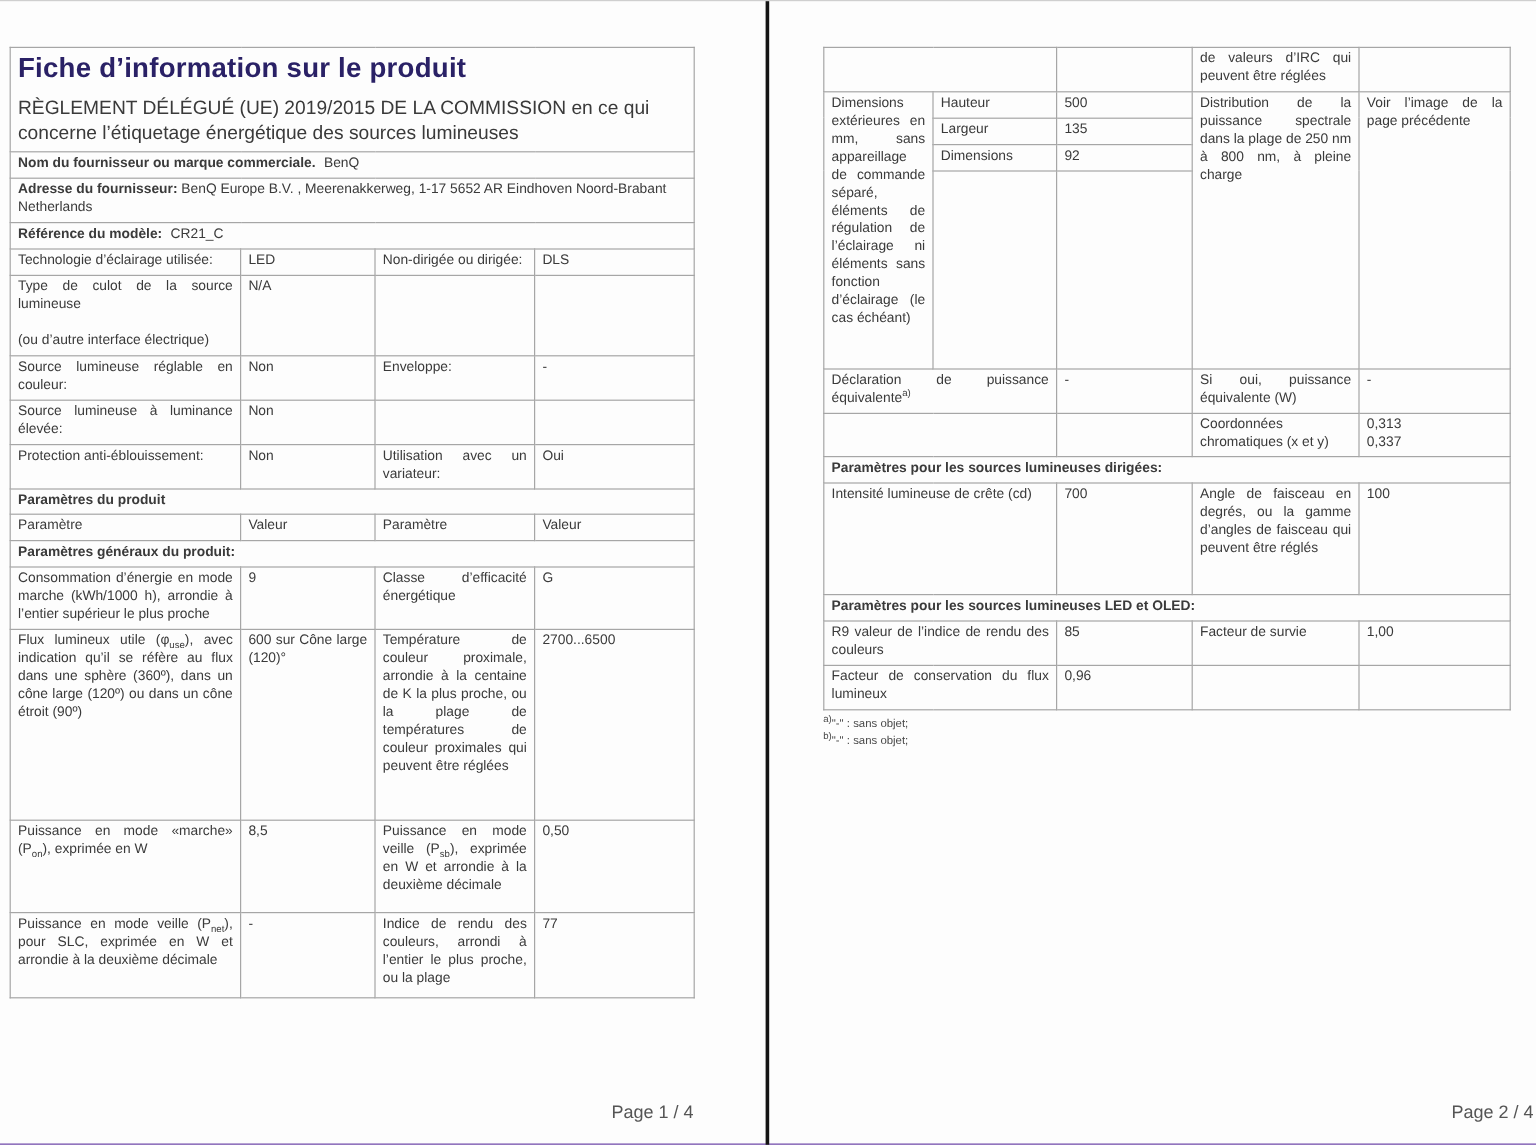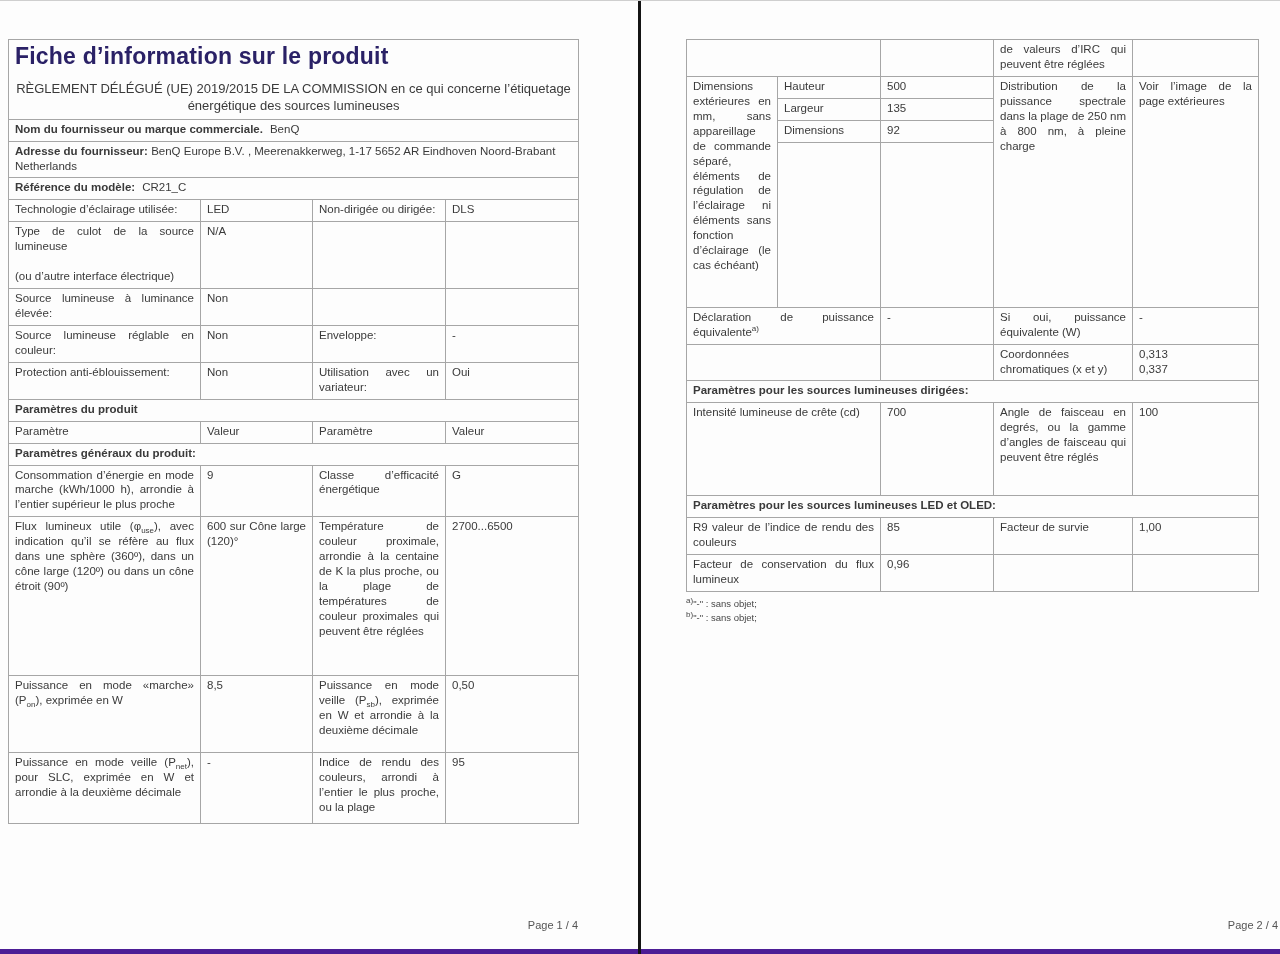--- a/index.html
+++ b/index.html
@@ -1,51 +1,51 @@
 <!DOCTYPE html>
 <html lang="fr"><head>
 <meta charset="utf-8">
 <style>
   html,body{margin:0;padding:0;}
   body{
     width:1280px;height:954px;position:relative;overflow:hidden;
     background:#fdfdfd;color:#3a3a3a;
     font-family:"Liberation Sans","DejaVu Sans",sans-serif;
   }
-  .sheet{position:absolute;inset:0;border-top:1px solid #cfcfcf;border-bottom:5px solid #4c1d95;background:#fdfdfd;}
+  .sheet{position:absolute;inset:0;border-top:1px solid #cfcfcf;border-bottom:1px solid #4c1d95;background:#fdfdfd;}
   .divider{position:absolute;left:638px;top:0;width:3px;height:954px;background:#141414;}
   .page{position:absolute;top:38px;}
   .page--1{left:8px;width:570px;}
   .page--2{left:686px;width:572px;}
 
   table.tbl{border-collapse:collapse;table-layout:fixed;width:100%;
     font-size:11.5px;line-height:1.3;color:#3a3a3a;}
   table.tbl td{border:1px solid #a6a6a6;padding:2px 6px 4px;vertical-align:top;text-align:justify;overflow:hidden;word-wrap:break-word;}
   td.val{text-align:center;}
   td.center-bold{text-align:center;font-weight:bold;}
   td.bold{font-weight:bold;}
   .label{font-weight:bold;}
   .gap{margin-left:7px;}
   .pre{white-space:pre-line;}
 
   td.title-cell{padding:8px 12px 12px;}
   .doc-title{margin:0 0 9px 0;font-size:23px;font-weight:bold;color:#2a2166;letter-spacing:.2px;text-align:left;}
-  .subtitle{font-size:13px;text-align:center;}
+  .subtitle{font-size:16px;text-align:left;}
 
   sub{font-size:8px;line-height:0;}
   sup{font-size:8px;line-height:0;}
 
   td.h-flux{height:152px;}
   td.h-pon{height:70px;}
   td.h-pnet{height:64px;}
   td.h-dimfill{height:158px;}
   td.h-directed{height:86px;}
 
   .footnotes{margin-top:5px;font-size:9.5px;color:#474747;line-height:1.45;text-align:left;}
-  .pagenum{position:absolute;top:918px;font-size:11px;color:#555;text-align:right;}
+  .pagenum{position:absolute;top:918px;font-size:15px;color:#555;text-align:right;}
   .pagenum--1{left:8px;width:570px;}
   .pagenum--2{left:706px;width:572px;}
 </style>
 </head>
 <body>
 
 <div class="sheet">
   <div class="divider"></div>
 
   <div class="page page--1">
@@ -93,30 +93,30 @@
       </tr>
       <tr>
         <td class="pre">Type de culot de la source lumineuse
 
 (ou d’autre interface électrique)</td>
         <td class="val">N/A</td>
         <td></td>
         <td class="val"></td>
       </tr>
       <tr>
-        <td class="pre">Source lumineuse à luminance élevée:</td>
-        <td class="val">Non</td>
-        <td></td>
-        <td class="val"></td>
-      </tr>
-      <tr>
         <td class="pre">Source lumineuse réglable en couleur:</td>
         <td class="val">Non</td>
         <td>Enveloppe:</td>
         <td class="val">-</td>
+      </tr>
+      <tr>
+        <td class="pre">Source lumineuse à luminance élevée:</td>
+        <td class="val">Non</td>
+        <td></td>
+        <td class="val"></td>
       </tr>
       <tr>
         <td class="pre">Protection anti-éblouissement:</td>
         <td class="val">Non</td>
         <td>Utilisation avec un variateur:</td>
         <td class="val">Oui</td>
       </tr>
 
       <tr>
         <td colspan="4" class="center-bold">Paramètres du produit</td>
@@ -159,21 +159,21 @@
         </td>
         <td class="val">0,50</td>
       </tr>
 
       <tr>
         <td class="h-pnet">
           <span>Puissance en mode veille (P</span><sub>net</sub><span>), pour SLC, exprimée en W et arrondie à la deuxième décimale</span>
         </td>
         <td class="val">-</td>
         <td>Indice de rendu des couleurs, arrondi à l’entier le plus proche, ou la plage</td>
-        <td class="val">95</td>
+        <td class="val">77</td>
       </tr>
     </tbody>
       </table>
   </div>
   <div class="pagenum pagenum--1">Page 1 / 4</div>
 
   <div class="page page--2">
     <table class="tbl">
       <colgroup>
         <col style="width:91px">
@@ -189,21 +189,21 @@
         <td></td>
         <td>de valeurs d’IRC qui peuvent être réglées</td>
         <td></td>
       </tr>
 
       <tr>
         <td rowspan="4">Dimensions extérieures en mm, sans appareillage de commande séparé, éléments de régulation de l’éclairage ni éléments sans fonction d’éclairage (le cas échéant)</td>
         <td>Hauteur</td>
         <td class="val">500</td>
         <td rowspan="4">Distribution de la puissance spectrale dans la plage de 250 nm à 800 nm, à pleine charge</td>
-        <td rowspan="4" class="val">Voir l’image de la page extérieures</td>
+        <td rowspan="4" class="val">Voir l’image de la page précédente</td>
       </tr>
       <tr>
         <td>Largeur</td>
         <td class="val">135</td>
       </tr>
       <tr>
         <td>Dimensions</td>
         <td class="val">92</td>
       </tr>
       <tr>

